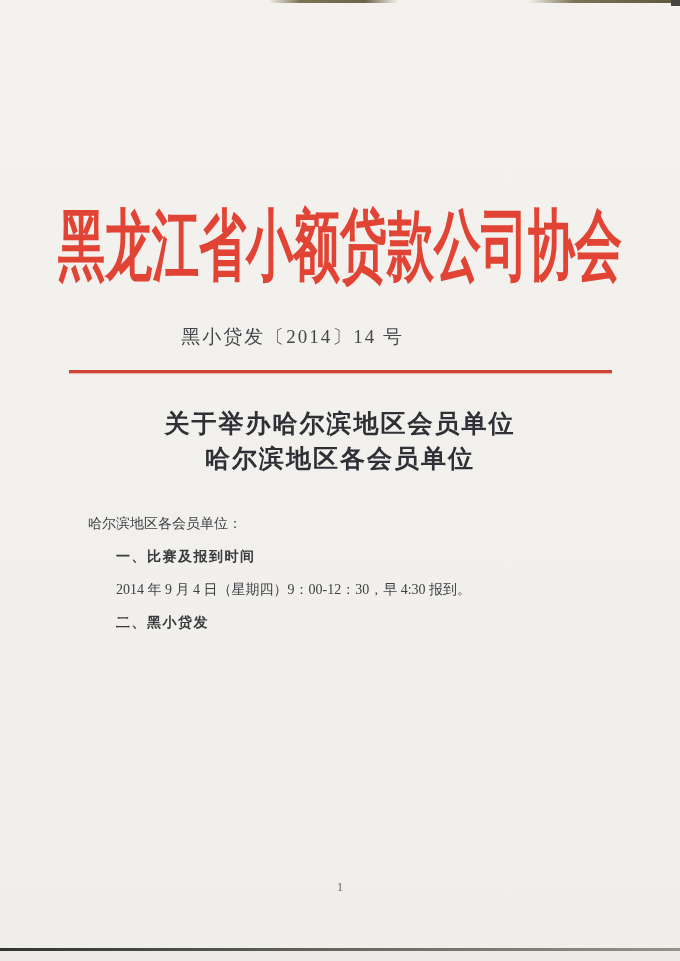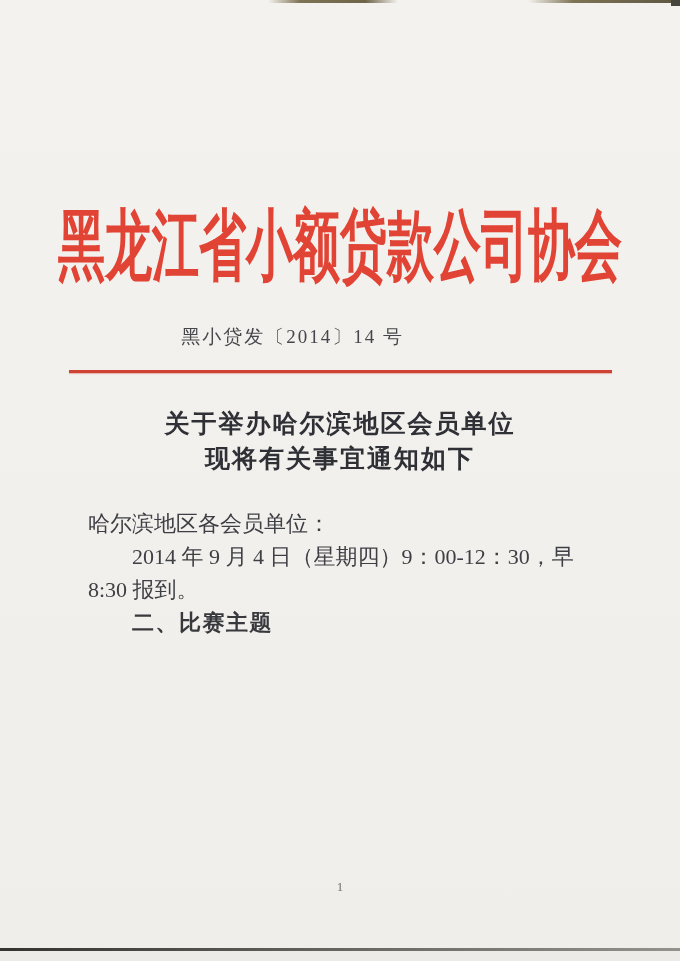--- a/index.html
+++ b/index.html
@@ -64,21 +64,21 @@
   .notice-title {
     position: absolute; top: 406px; left: 0; width: 680px;
     text-align: center;
     font-size: 25px; font-weight: bold; line-height: 35px;
     letter-spacing: 2px;
     color: #2f3036;
   }
 
   .body-block {
     position: absolute; top: 507px; left: 88px; width: 521px;
-    font-size: 22px; line-height: 33px;
+    font-size: 14px; line-height: 33px;
     color: var(--body-text, #3e3f44);
     text-align: justify;
   }
   .body-block p { margin: 0; }
   .salutation { text-align: left; }
   .intro { text-indent: 2em; }
   .section-heading {
     font-weight: bold;
     text-indent: 2em;
     letter-spacing: 1.5px;
@@ -103,29 +103,30 @@
   <div class="scan-top-corner"></div>
 
   <div class="masthead">黑龙江省小额贷款公司协会</div>
 
   <div class="doc-number">黑小贷发〔2014〕14 号</div>
 
   <div class="red-divider"></div>
 
   <div class="notice-title">
     <div>关于举办哈尔滨地区会员单位</div>
-    <div>现将有关事宜通知如下</div>
+    <div>哈尔滨地区各会员单位</div>
   </div>
 
   <div class="body-block">
     <p class="salutation">哈尔滨地区各会员单位：</p>
 
-    <p class="section-body">2014 年 9 月 4 日（星期四）9：00-12：30，早 8:30 报到。</p>
+    <p class="section-heading">一、比赛及报到时间</p>
+    <p class="section-body">2014 年 9 月 4 日（星期四）9：00-12：30，早 4:30 报到。</p>
 
-    <p class="section-heading">二、比赛主题</p>
+    <p class="section-heading">二、黑小贷发</p>
 
     <p class="section-body"></p>
   </div>
 
   <div class="page-number">1</div>
 
   <div class="scan-bottom-line"></div>
   <div class="scan-bottom-strip"></div>
 
 </div>

